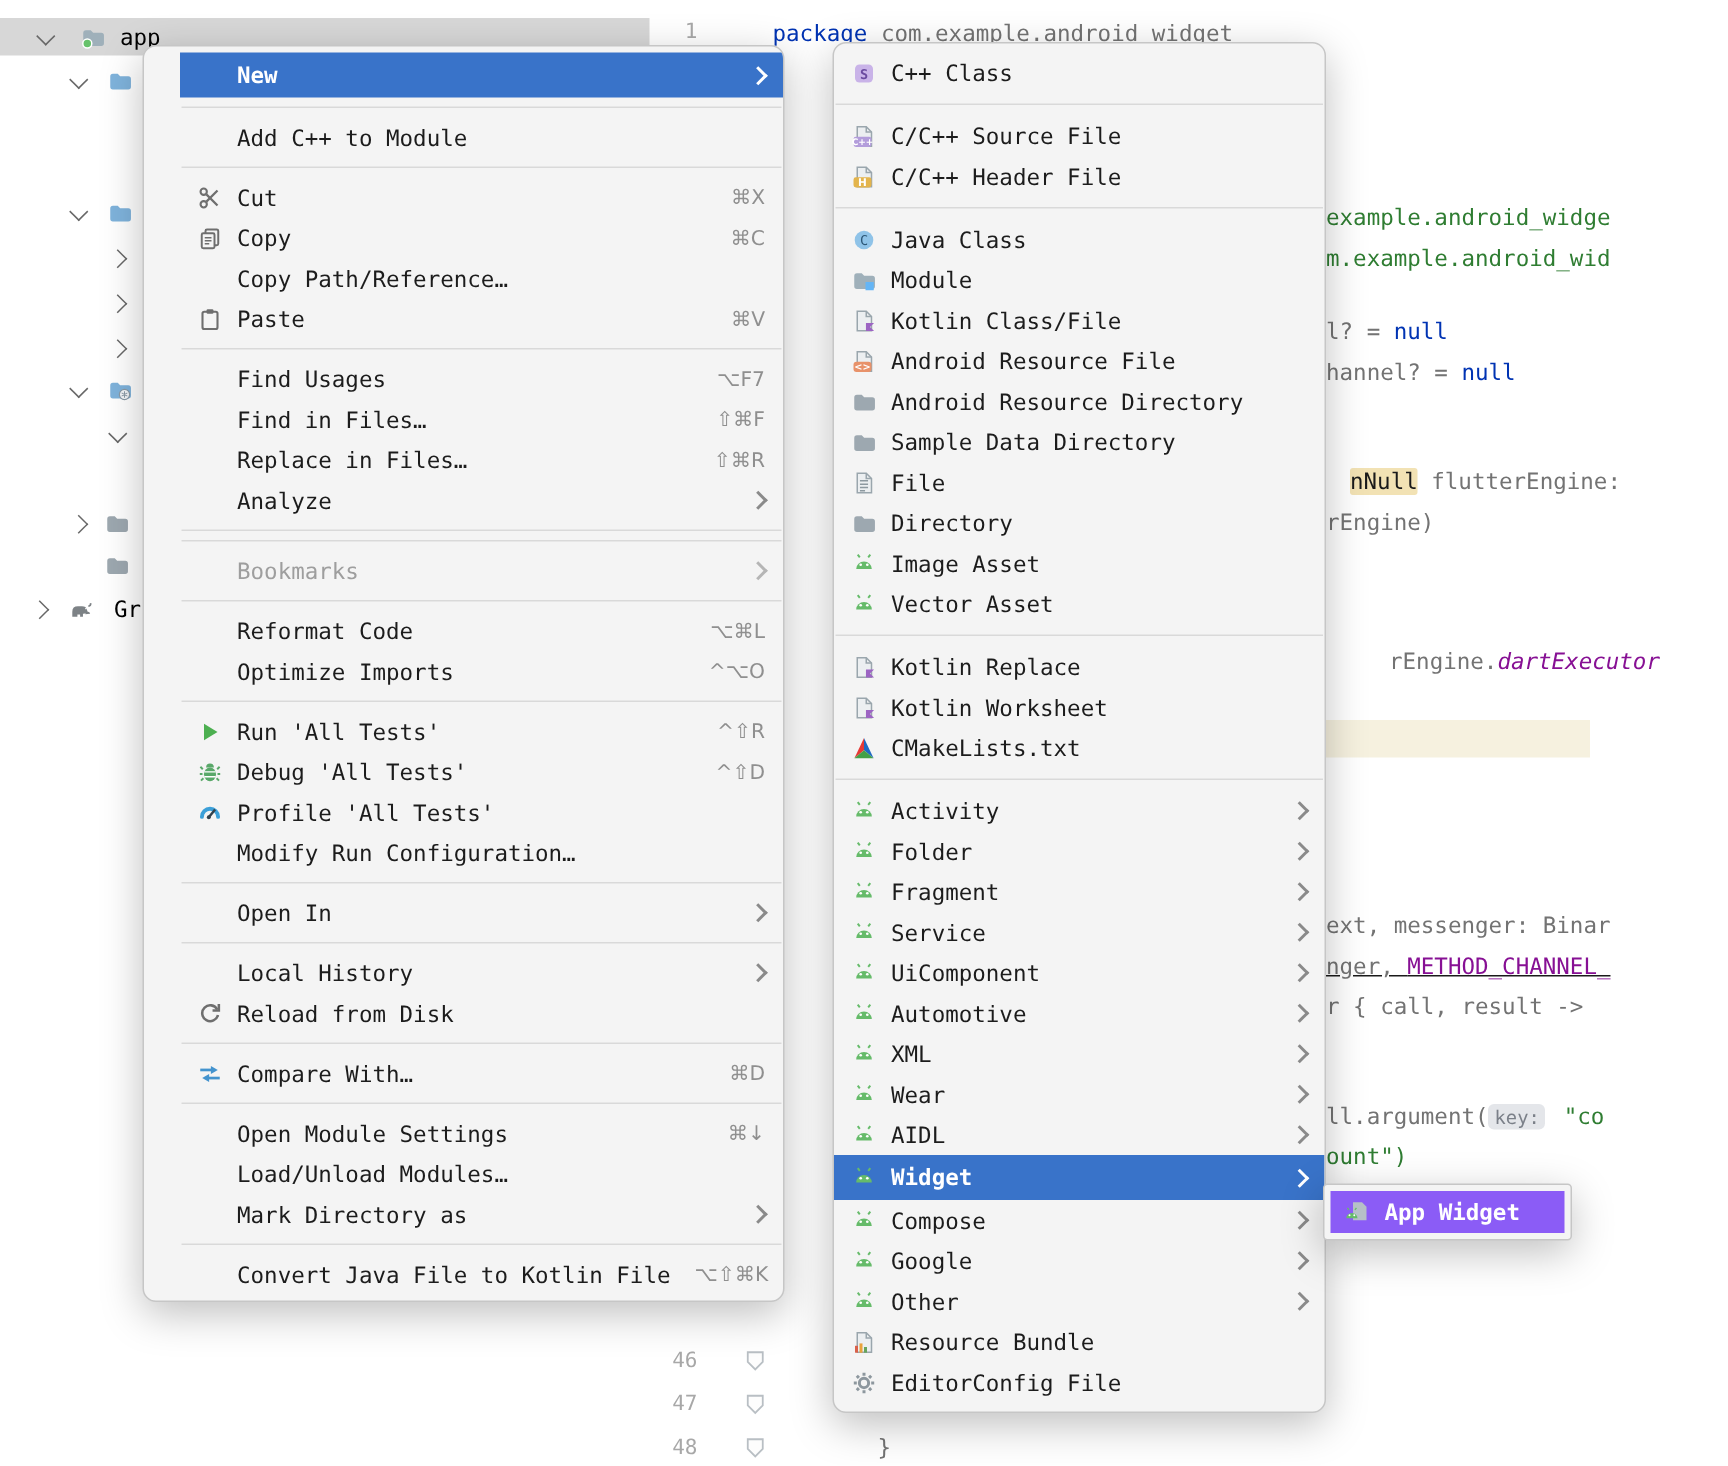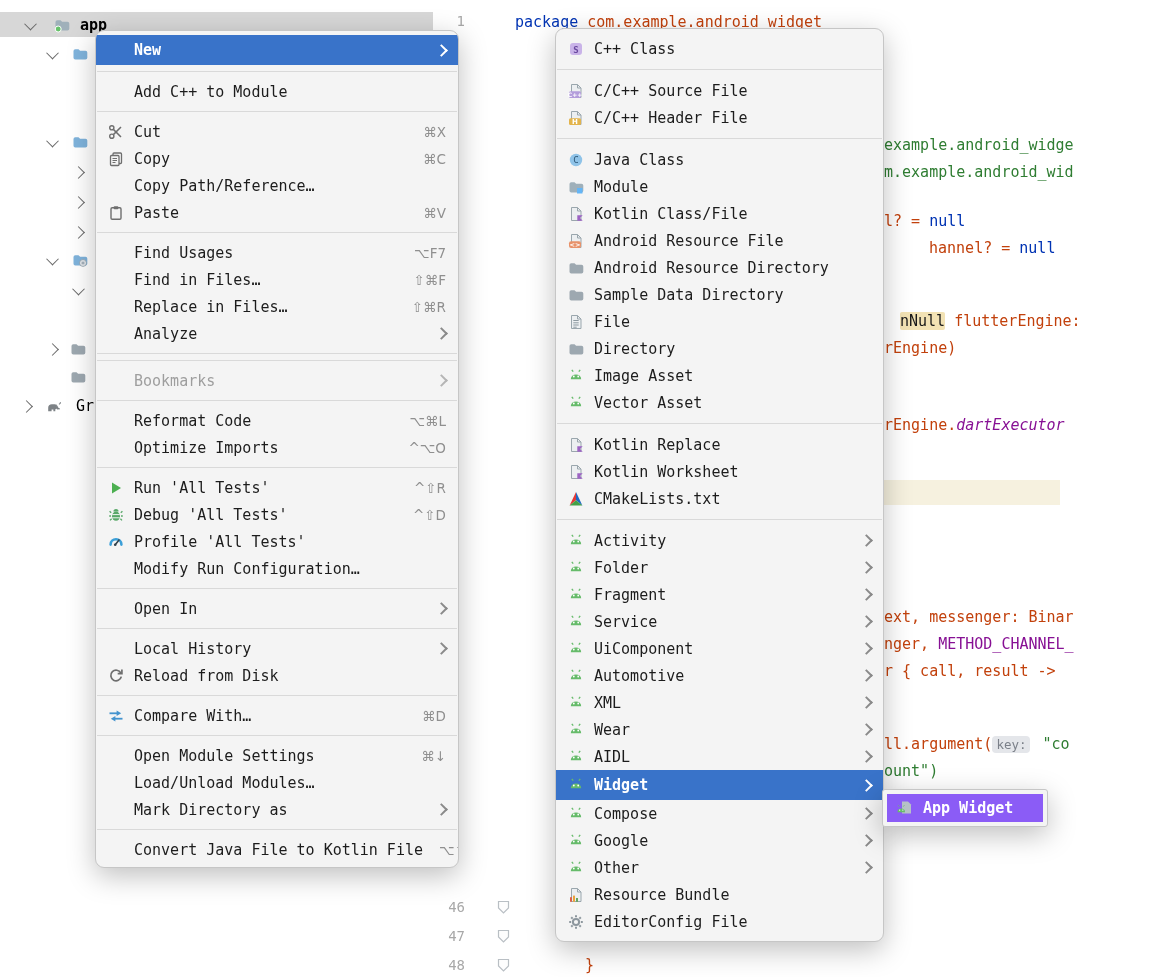--- a/index.html
+++ b/index.html
@@ -6,39 +6,39 @@
   #canvas{position:relative;width:1152px;height:977px;background:#ffffff;overflow:hidden;
           font-family:"DejaVu Sans Mono",monospace;-webkit-font-smoothing:antialiased;}
   
   #tree{position:absolute;left:0;top:0;width:433px;height:977px;background:#fff;}
   .trow{position:absolute;height:24px;display:flex;align-items:center;font-size:15px;color:#1c1c1c;}
   .selbar{position:absolute;left:0;width:438px;height:25px;background:#d7d7d7;}
   .chev{width:8px;height:8px;border-right:1.7px solid #686868;border-bottom:1.7px solid #686868;display:inline-block;}
   .chev.down{transform:rotate(45deg) translate(-1px,-1px);}
   .chev.right{transform:rotate(-45deg);}
   .ticon{width:17px;height:17px;display:inline-block;}
-  .tlabel{font-weight:bold;color:#000;}
+  .tlabel{font-weight:normal;color:#000;}
   .tlabel.normal{font-weight:normal;}
   
   #editor{position:absolute;left:433px;top:0;right:0;height:977px;background:#fff;}
   .gnum{position:absolute;width:30px;text-align:right;font-size:14px;color:#a8a8a8;}
   .fold{position:absolute;width:15px;height:15px;}
   .linehl{position:absolute;background:#f6f1df;}
   .frag{position:absolute;font-size:15px;white-space:pre;color:#1a1a1a;}
   .kw{color:#0033b3;}
   .grn{color:#2f7d32;}
   .fld{color:#871094;}
   .fld-i{color:#871094;font-style:italic;}
-  .txt{color:#c2410c;}
+  .txt{color:#737373;}
   .hl{background:#f2e2b4;border-radius:2px;margin-left:16px;}
   .hint{background:#e4e6ea;color:#7b8089;border-radius:4px;font-size:12.5px;padding:1px 4px;margin-right:3px;}
   
   .popup{position:absolute;background:#f4f4f4;border:1px solid #c6c6c6;border-radius:9px;
          box-shadow:0 8px 28px rgba(0,0,0,.25);overflow:hidden;padding:4px 0;box-sizing:border-box;}
-  #ctx{left:95px;top:30px;width:364px;}
+  #ctx{left:95px;top:30px;width:428px;padding-left:24px;}
   #sub{left:555px;top:28px;width:329px;padding:6px 0;}
   #wsub{left:882px;top:789px;width:166px;padding:4px;border-radius:3px;}
   .mi{height:27px;display:flex;align-items:center;padding:0 12px 0 10px;gap:8px;font-size:15px;color:#1c1c1c;cursor:default;}
   .mi .ic{width:20px;min-width:20px;height:16px;display:flex;align-items:center;justify-content:center;}
   .mi .lbl{white-space:nowrap;}
   .mi .fill{flex:1;}
   .mi .sc{color:#8f8f8f;font-family:"DejaVu Sans",sans-serif;font-size:13.5px;white-space:nowrap;}
   .mi.sel{background:#3973c9;color:#fff;font-weight:bold;height:30px;}
   .mi.dis{color:#9e9e9e;}
   .arr{width:7px;height:7px;border-right:2px solid #8a8a8a;border-top:2px solid #8a8a8a;transform:rotate(45deg);display:inline-block;}
@@ -149,26 +149,26 @@
       <div class="gnum" style="left: 2px; top: 957px;">48</div>
       <div class="fold" style="left: 63px; top: 958px;">
         <svg width="15" height="15" viewBox="0 0 15 15">
           <path d="M2.5 1.5h10V8L7.5 13 2.5 8Z" fill="#fdfdfd" stroke="#b9bfc4" stroke-width="1.2"></path>
         </svg>
       </div>
       <div class="frag" style="left: 82px; top: 13px;"><span class="kw">package </span><span class="txt">com.example.android_widget</span></div>
       <div class="frag" style="left: 451px; top: 136px;"><span class="grn">example.android_widge</span></div>
       <div class="frag" style="left: 451px; top: 163px;"><span class="grn">m.example.android_wid</span></div>
       <div class="frag" style="left: 451px; top: 212px;"><span class="txt">l? = </span><span class="kw">null</span></div>
-      <div class="frag" style="left: 451px; top: 239px; padding-left: 45px;"><span class="txt">hannel? = </span><span class="kw">null</span></div>
+      <div class="frag" style="left: 451px; top: 239px;"><span class="txt">hannel? = </span><span class="kw">null</span></div>
       <div class="frag" style="left: 451px; top: 312px;"><span class="hl">nNull</span><span class="txt"> flutterEngine:</span></div>
       <div class="frag" style="left: 451px; top: 339px;"><span class="txt">rEngine)</span></div>
-      <div class="frag" style="left: 451px; top: 416px;"><span class="txt">rEngine.</span><span class="fld-i">dartExecutor</span></div>
+      <div class="frag" style="left: 451px; top: 432px; padding-left: 42px;"><span class="txt">rEngine.</span><span class="fld-i">dartExecutor</span></div>
       <div class="frag" style="left: 451px; top: 608px;"><span class="txt">ext, messenger: Binar</span></div>
-      <div class="frag" style="left: 451px; top: 635px;"><span class="txt">nger, </span><span class="fld">METHOD_CHANNEL_</span></div>
+      <div class="frag" style="left: 451px; top: 635px; text-decoration: underline;"><span class="txt">nger, </span><span class="fld">METHOD_CHANNEL_</span></div>
       <div class="frag" style="left: 451px; top: 662px;"><span class="txt">r { call, result -&gt;</span></div>
       <div class="frag" style="left: 451px; top: 735px;"><span class="txt">ll.argument(</span><span class="hint">key:</span><span class="txt"> </span><span class="grn">"co</span></div>
       <div class="frag" style="left: 451px; top: 762px;"><span class="grn">ount")</span></div>
       <div class="frag" style="left: 152px; top: 956px;"><span class="txt">}</span></div>
     </div>
   <div id="ctx" class="popup">
       <div class="mi sel">
         <span class="ic"></span>
         <span class="lbl">New</span>
         <span class="fill"></span>

